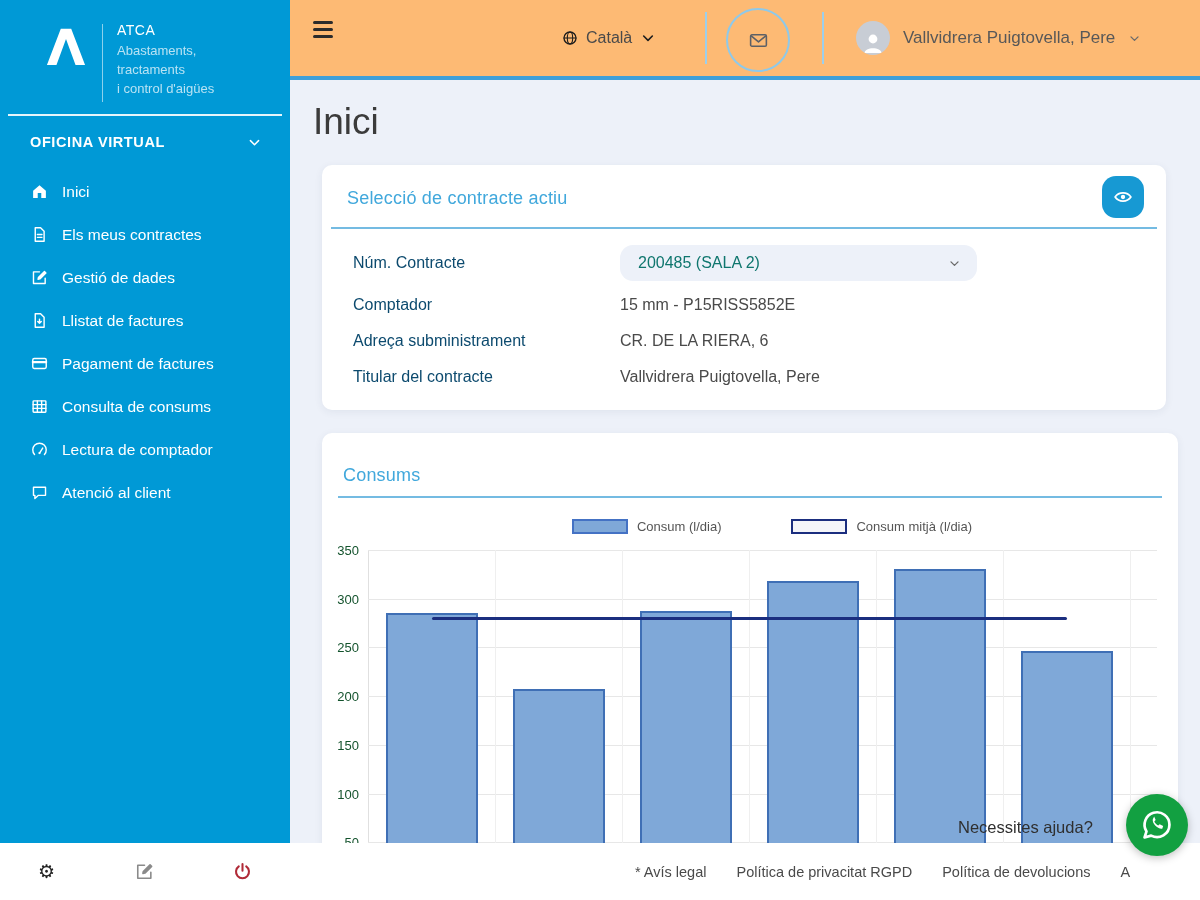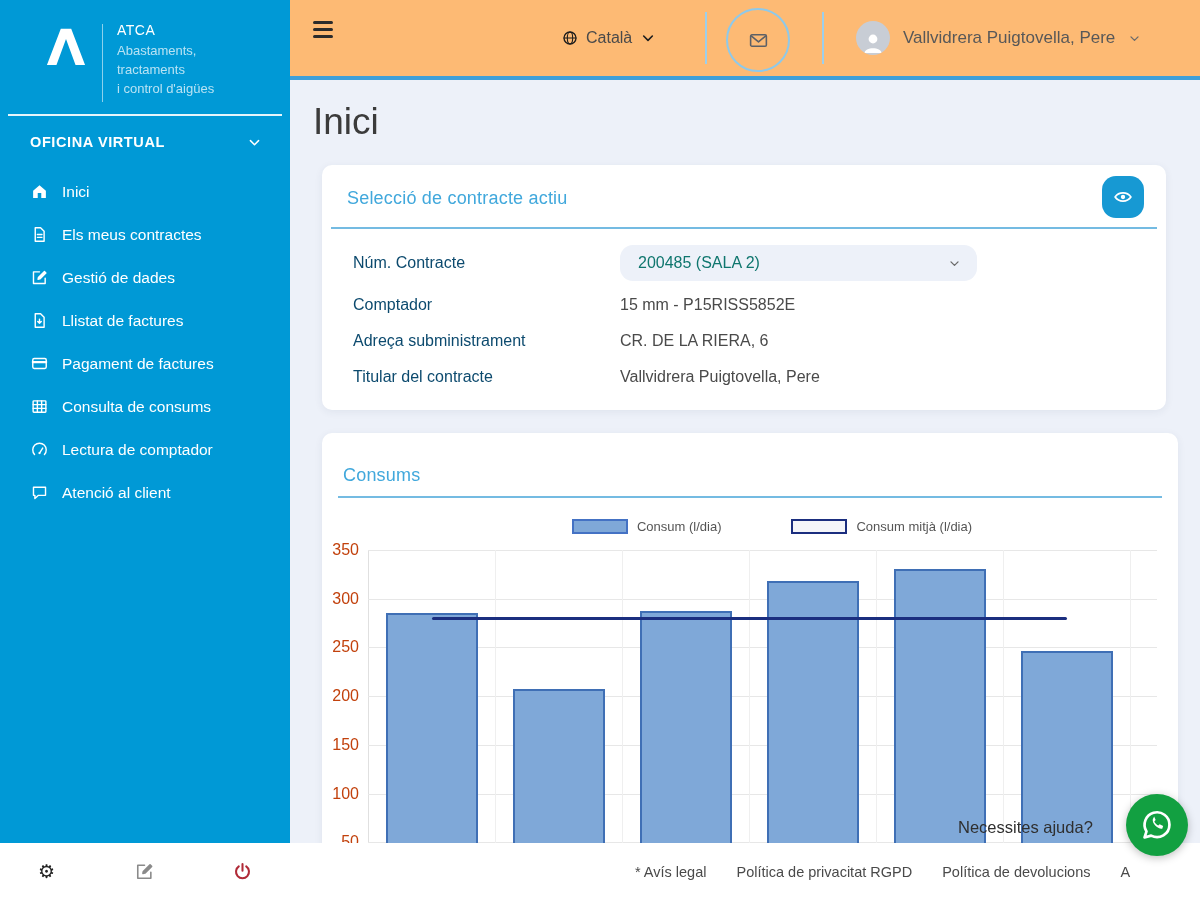--- a/index.html
+++ b/index.html
@@ -104,21 +104,21 @@
   
   .card2 .card-title { position:absolute; left:21px; top:32px; }
   .card2-underline { position:absolute; left:16px; right:16px; top:63px; height:2px; background:#74BBE2; }
   .legend { position:absolute; left:0; right:0; top:86px; display:flex; justify-content:center; gap:26px; }
   .legend-item { display:flex; align-items:center; gap:9px; font-size:13px; color:#555; cursor:pointer;padding-left:44px; }
   .swatch { width:56px; height:15px; }
   .plot { position:absolute; left:46px; top:117px; width:789px; height:341px; }
   .axis-y { position:absolute; left:0; top:0; width:1px; height:100%; background:#E0E0E0; }
   .hgrid { position:absolute; left:0; right:0; height:1px; background:#E7E7E7; }
   .vgrid { position:absolute; top:0; bottom:0; width:1px; background:#EFEFEF; }
-  .ytick { position:absolute; font-size:16px; color:#c2410c; transform:translate(-100%,-50%); }
+  .ytick { position:absolute; font-size:13px; color:#14532d; transform:translate(-100%,-50%); }
   .bar { position:absolute; border:2px solid; border-bottom:none; }
   .avg-line { position:absolute; height:3px; border-radius:2px; }
 
   
   .footer {
     position:absolute; left:290px; top:843px; width:910px; height:57px; background:#fff; z-index:5;
   }
   .footer-links {
     position:absolute; left:345px; top:0; height:57px; display:flex; align-items:center;
     gap:30px; white-space:nowrap; font-size:14.5px; color:#4A4A4A;

